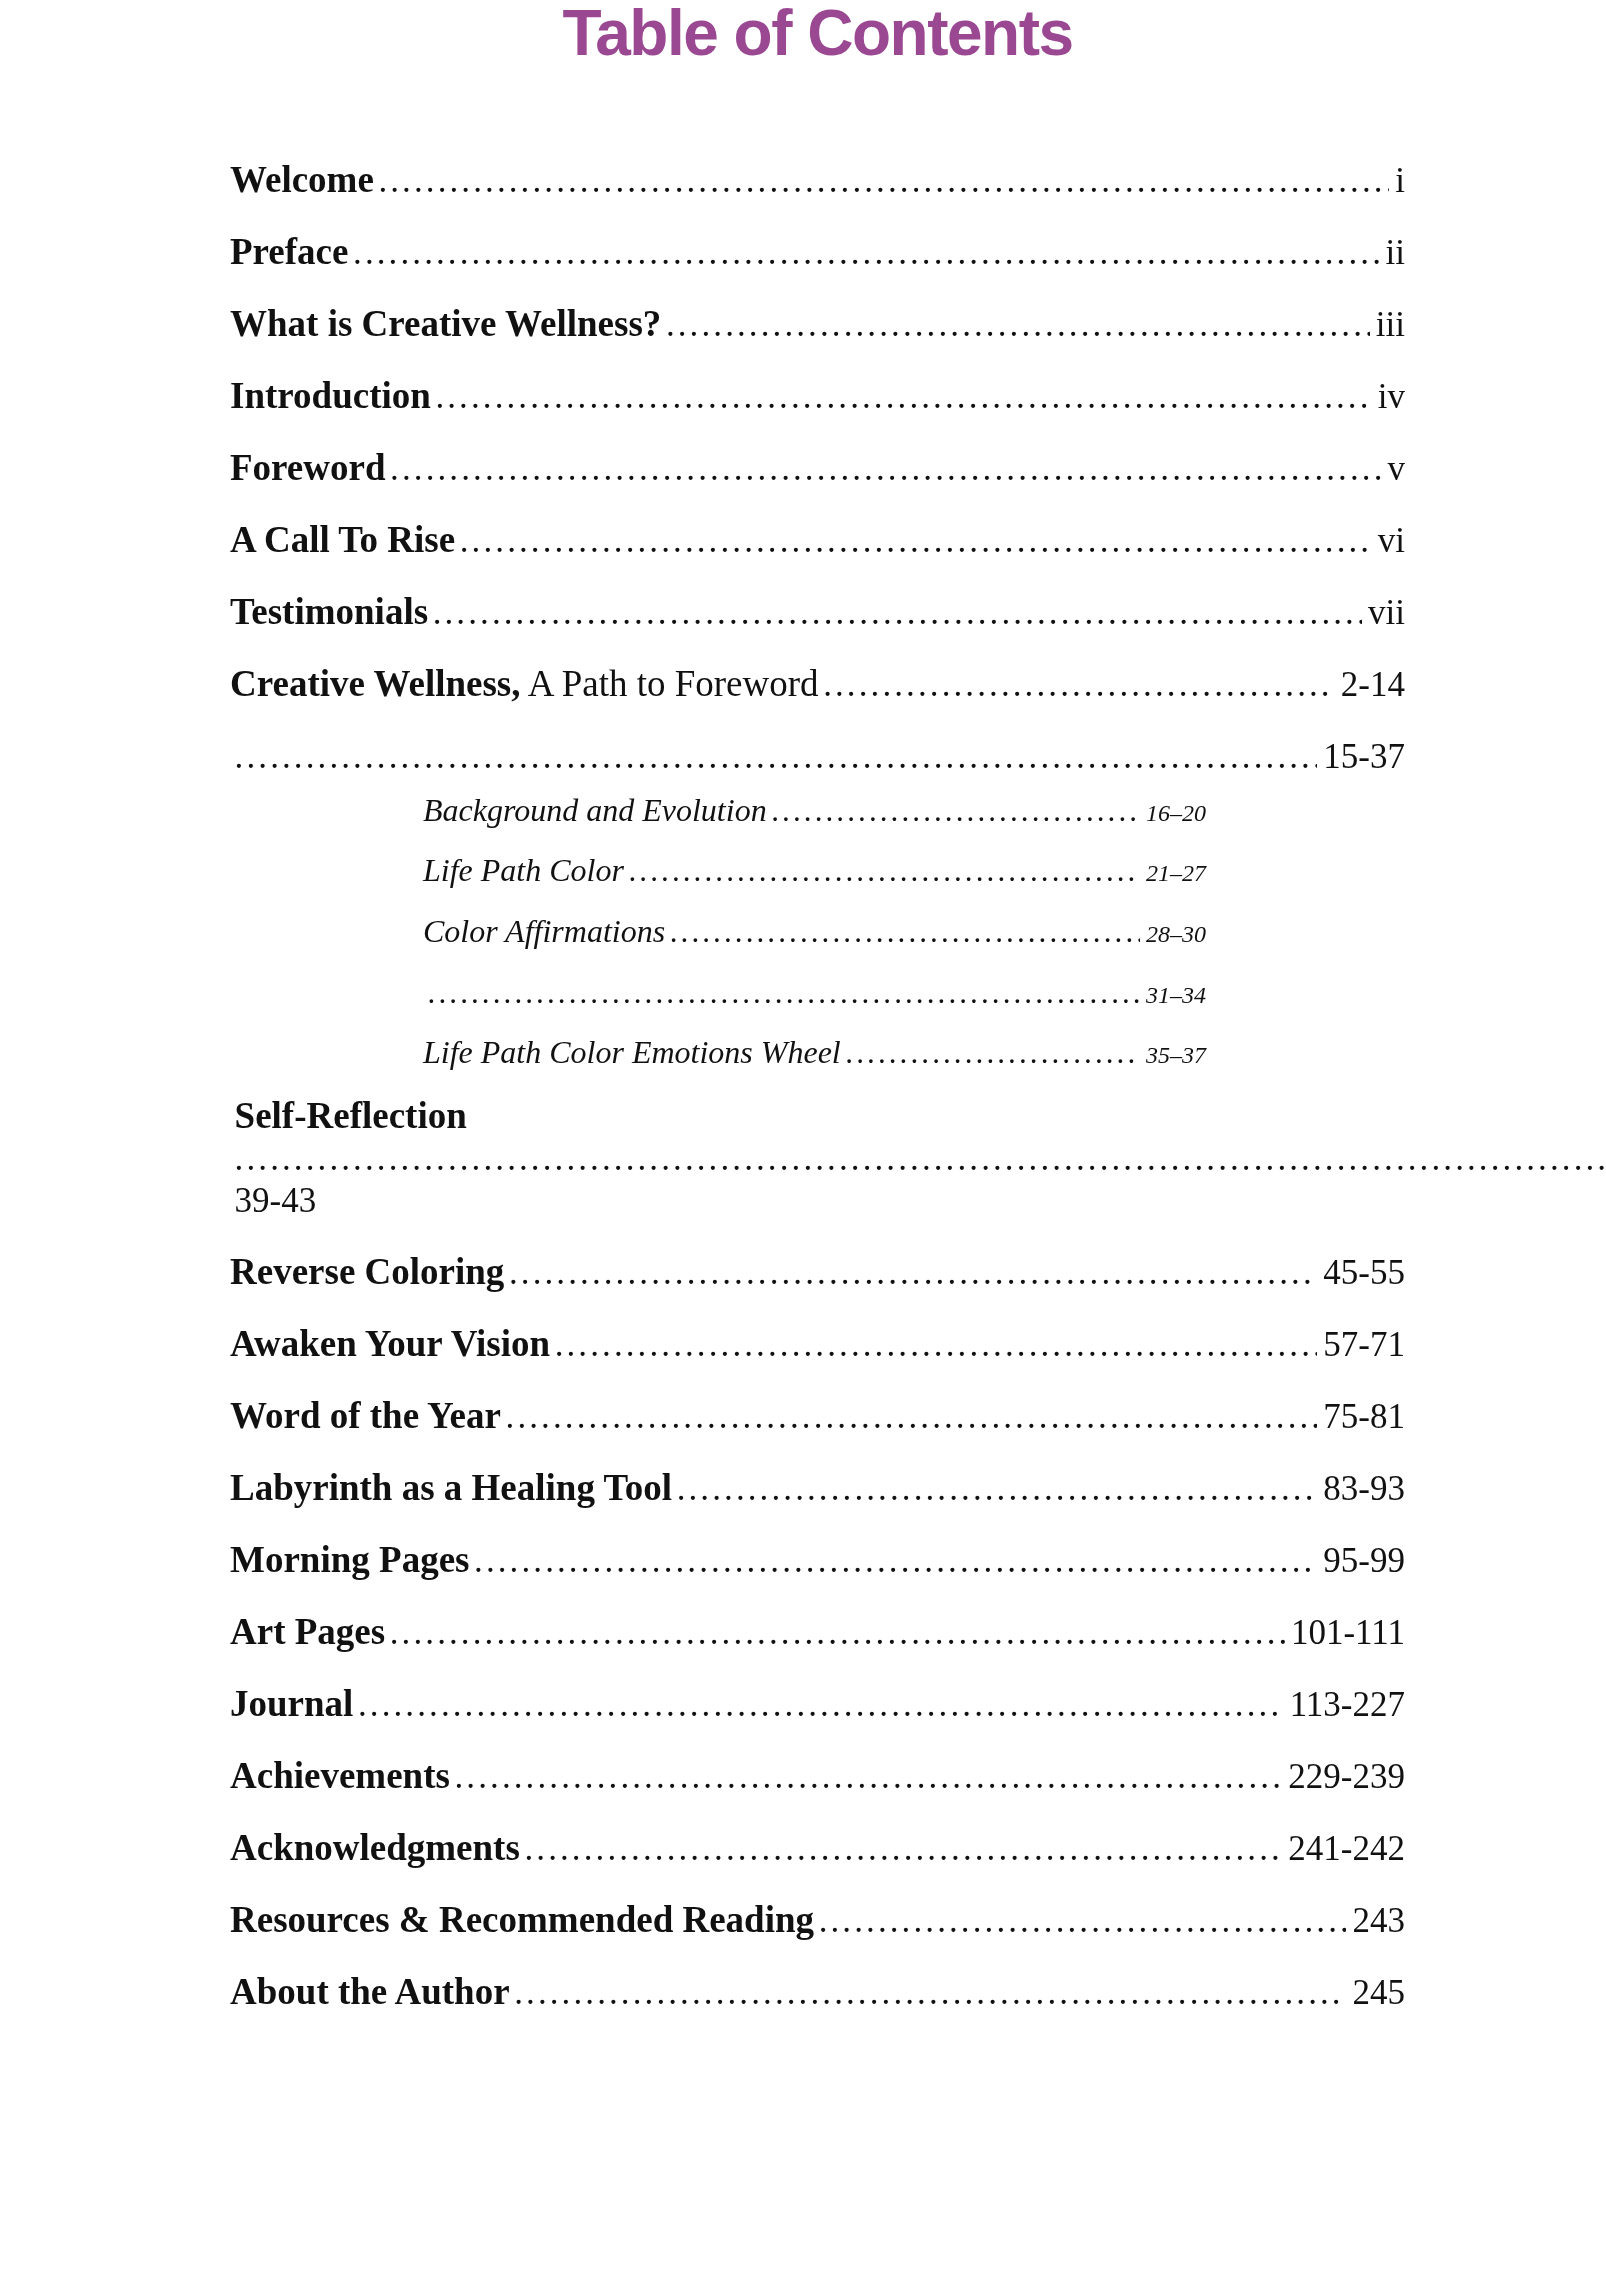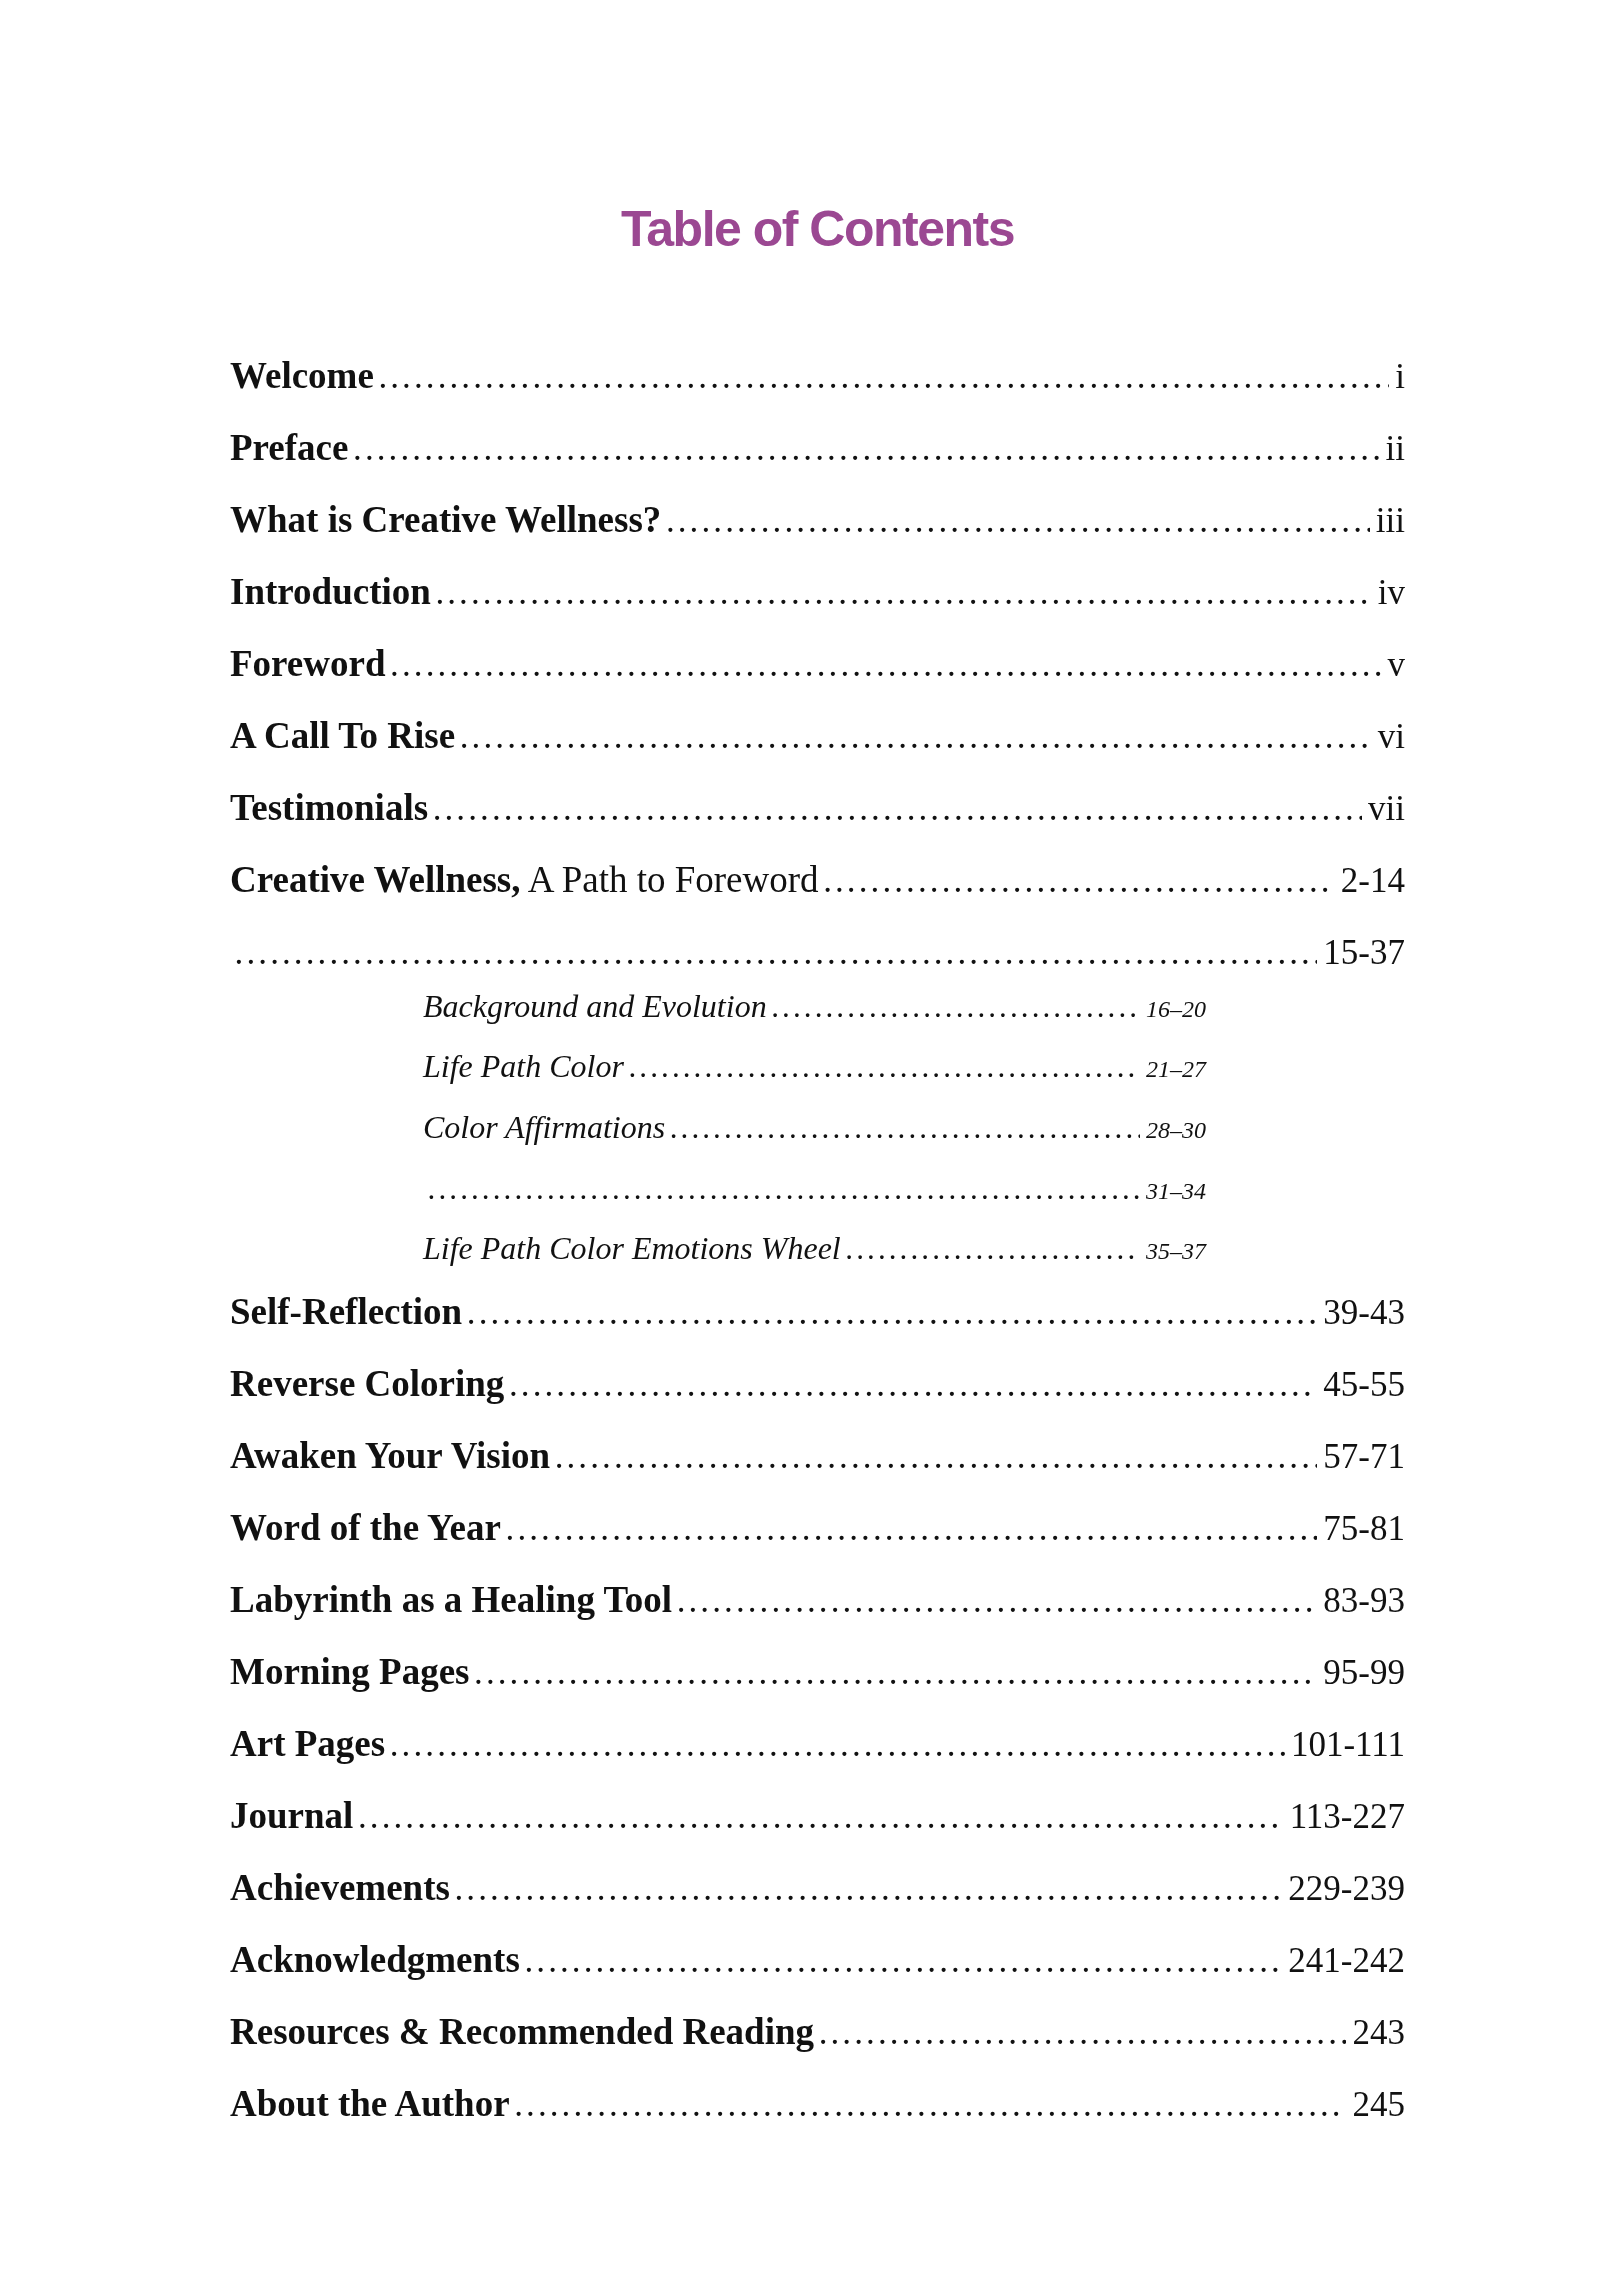--- a/index.html
+++ b/index.html
@@ -15,26 +15,25 @@
     color: #111111;
   }
   .page {
     position: absolute;
     left: 230px;
     top: 0;
     width: 1175px;
     height: 2295px;
   }
   .page-title {
-    margin: 7px;
-    padding-top: 189px;
+    margin: 0;
     text-align: center;
     font-family: "Liberation Sans", sans-serif;
     font-weight: 700;
-    font-size: 50px;
+    font-size: 64px;
     line-height: 67px;
     letter-spacing: -1.5px;
     color: #9b4892; 
   }
   .toc-list {
     margin-top: 92px;
   }
   .row {
     display: flex;
     align-items: baseline;
@@ -49,21 +48,21 @@
   .row.main .lbl-r { font-weight: 400; }
   .row.sub {
     font-size: 32px;
     line-height: 37px;
     margin-bottom: 20.7px;
     margin-left: 193px;
     margin-right: 199px;
     font-style: italic;
   }
   .row.main + .row.sub { margin-top: -15.3px; }
-  .row.sub + .row.main { margin-top: 11px; }
+  .row.sub + .row.main { margin-top: 11px; flex-direction: column; }
   .lbl { flex: 0 0 auto; }
   .leader {
     flex: 1 1 auto;
     min-width: 0;
     overflow: hidden;
     white-space: nowrap;
     margin: 0 6.1px 0 4.6px;
   }
   .leader::after {
     content: "....................................................................................................................................................................................";

